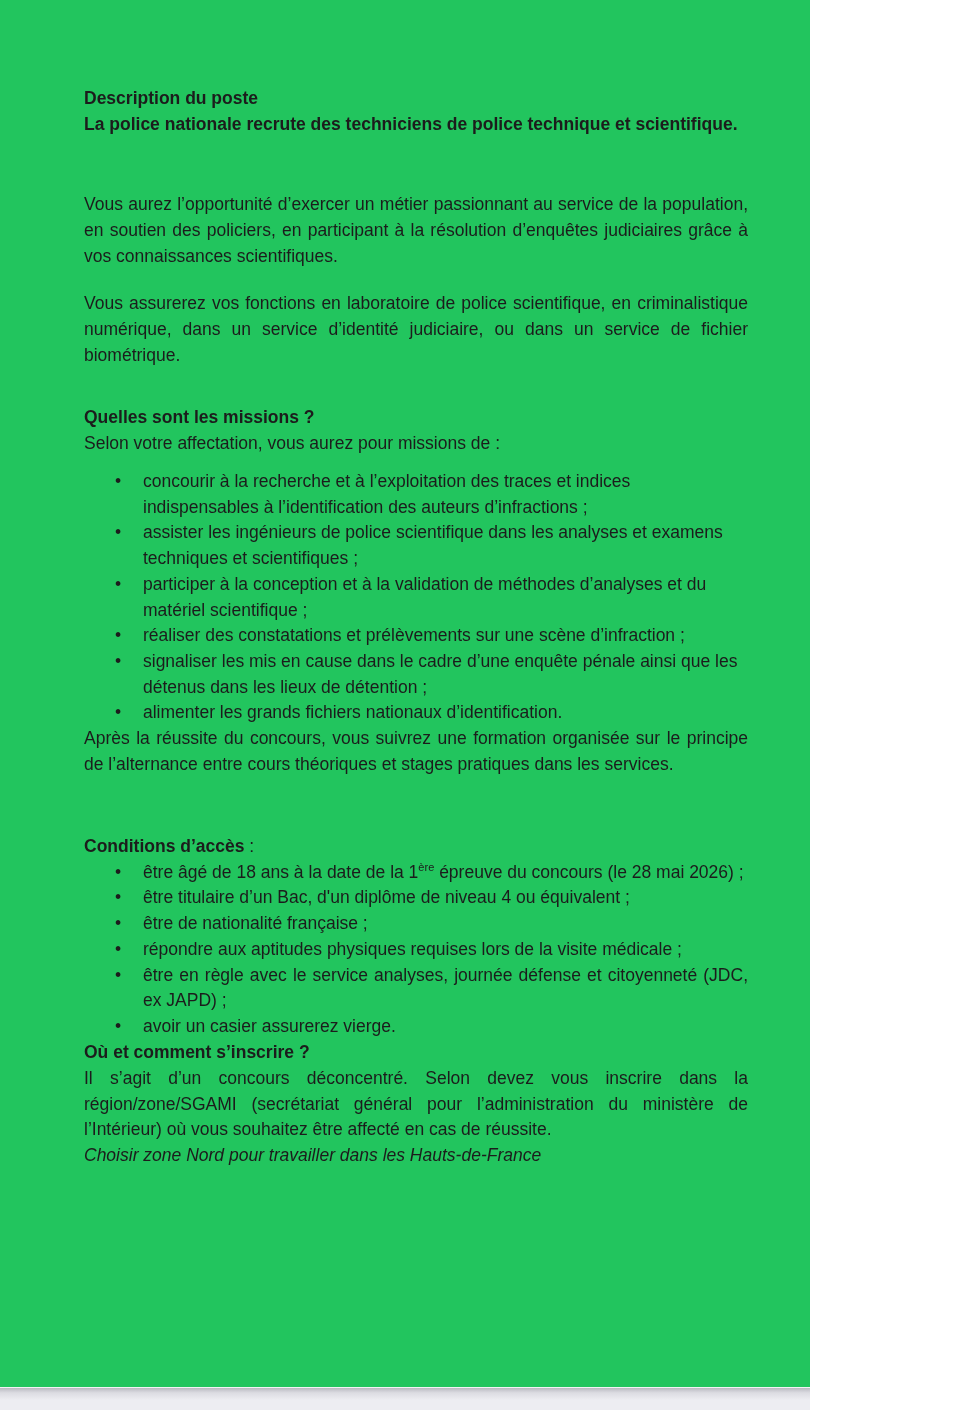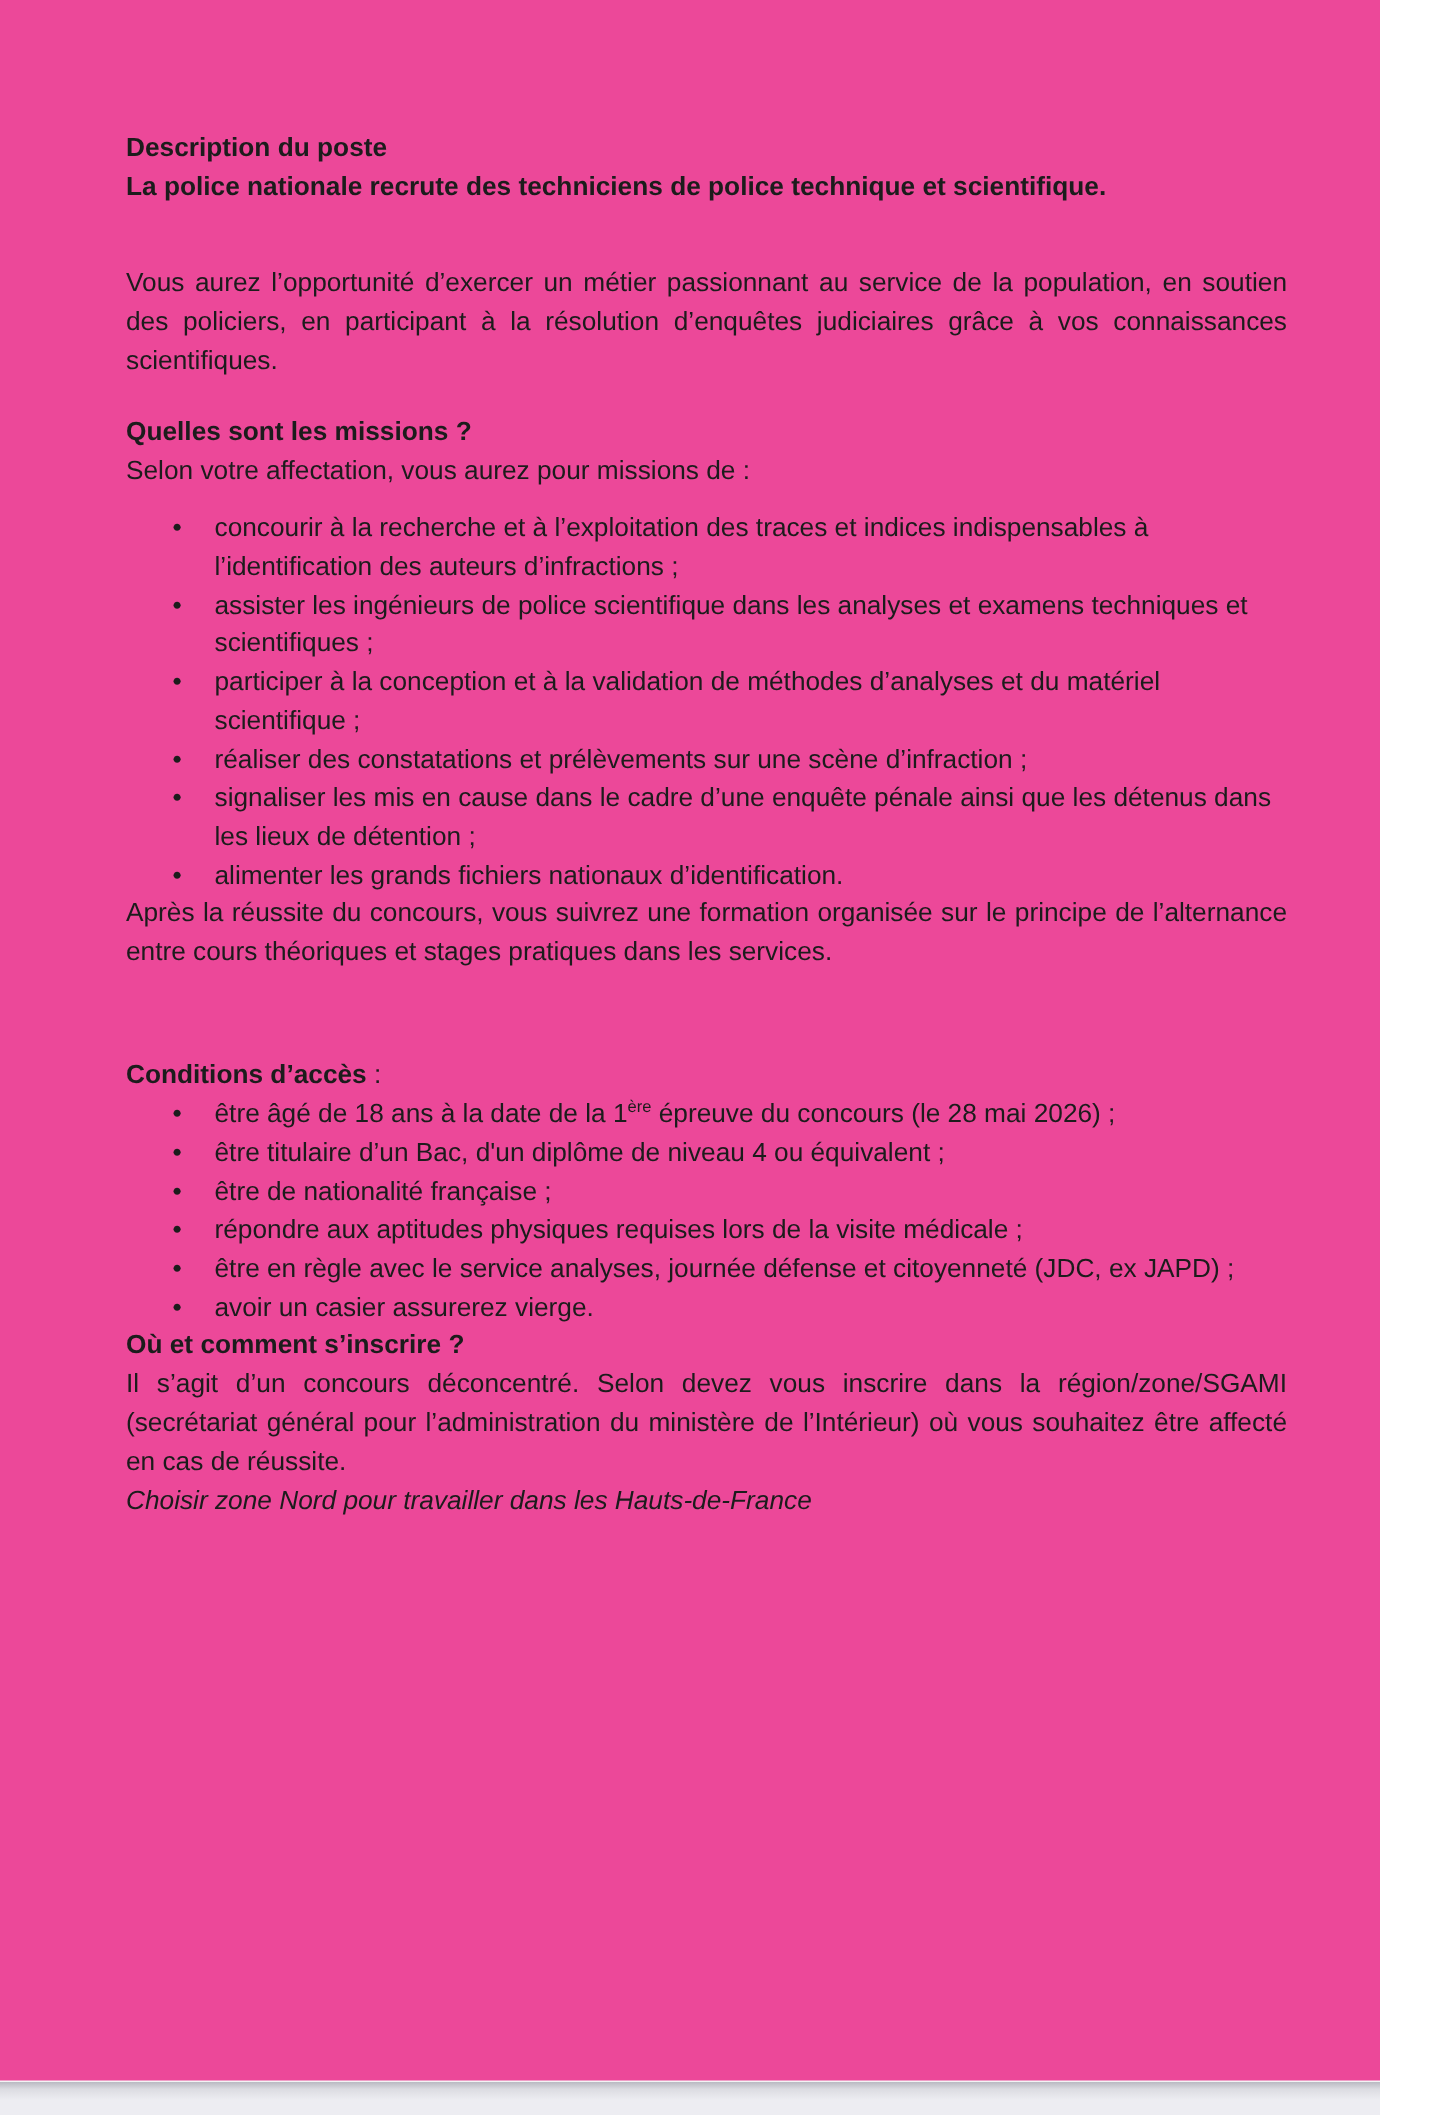--- a/index.html
+++ b/index.html
@@ -2,41 +2,41 @@
 <html lang="fr"><head>
 <meta charset="utf-8">
 <style>
   html,body { margin:0; padding:0; }
   body {
     font-family: "Liberation Sans", sans-serif;
     background:#ffffff;
   }
   .page {
     position:relative;
-    width:920px;
+    width:810px;
     height:1410px;
-    background:#ec4899;
+    background:#22c55e;
     color:#1c1c1c;
     overflow:hidden;
   }
   .doc {
     padding:86px 62px 0 84px;
     font-size:17.5px;
     line-height:1.48;
   }
   .doc h1, .doc h2 {
     font-size:17.5px;
     line-height:1.48;
     font-weight:bold;
     margin:0;
   }
   .h1 { margin-bottom:36px; }
   .lead {
     font-weight:bold;
-    margin:0 0 38px 0;
+    margin:0 0 54px 0;
   }
   p { margin:0; }
   .just { text-align:justify; }
   .p-opportunity { margin-bottom:22px; }
   .p-fonctions { margin-bottom:36px; }
   .h-missions { margin-bottom:20px; }
   .p-selon { margin-bottom:12px; }
   ul.blist {
     list-style:none;
     margin:0;
@@ -80,20 +80,21 @@
 
 <div class="page">
   <div class="doc">
 
     <h1 class="h1">Description du poste</h1>
 
     <p class="lead">La police nationale recrute des techniciens de police technique et scientifique.</p>
 
     <p class="just p-opportunity">Vous aurez l’opportunité d’exercer un métier passionnant au service de la population, en soutien des policiers, en participant à la résolution d’enquêtes judiciaires grâce à vos connaissances scientifiques.</p>
 
+    <p class="just p-fonctions">Vous assurerez vos fonctions en laboratoire de police scientifique, en criminalistique numérique, dans un service d’identité judiciaire, ou dans un service de fichier biométrique.</p>
 
     <h2 class="h-missions">Quelles sont les missions ?</h2>
 
     <p class="p-selon">Selon votre affectation, vous aurez pour missions de :</p>
 
     <ul class="blist ul-missions">
       <li>
         <span class="blt">•</span>
         <span>concourir à la recherche et à l’exploitation des traces et indices indispensables à l’identification des auteurs d’infractions ;</span>
       </li>

